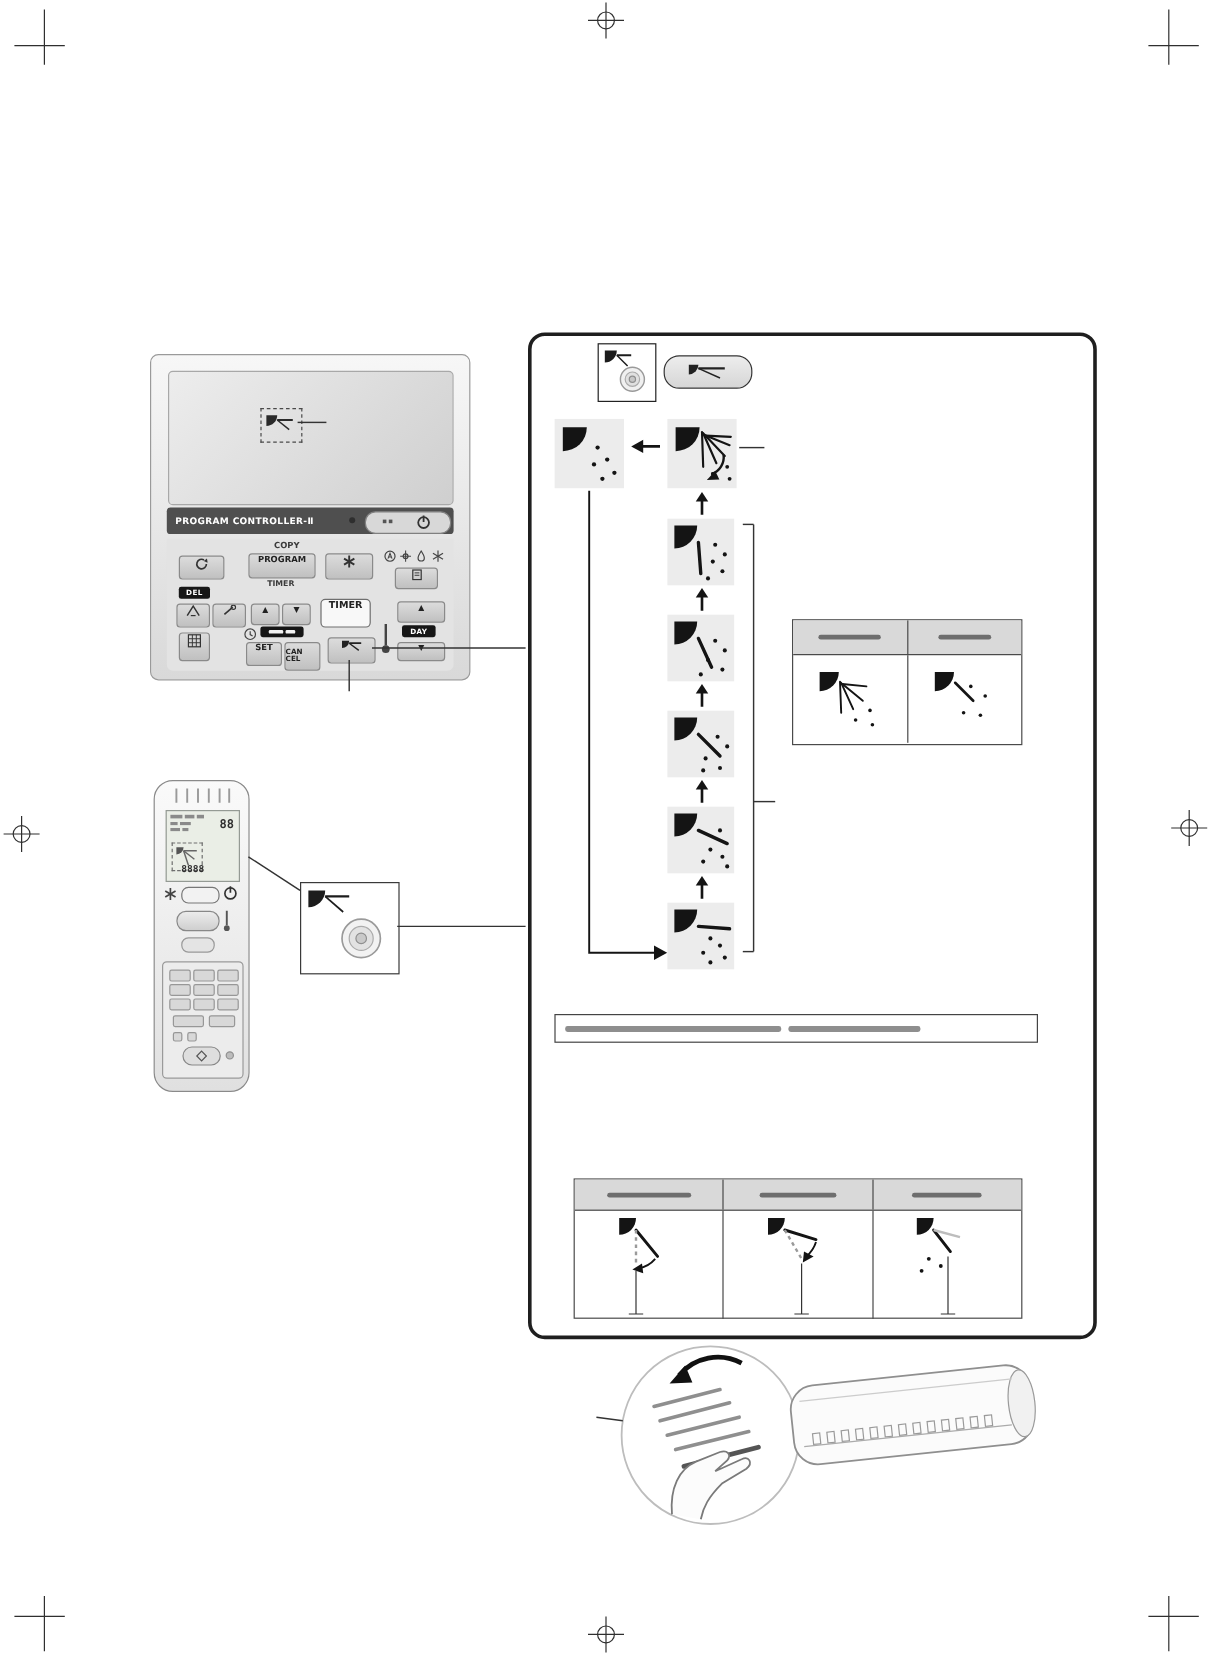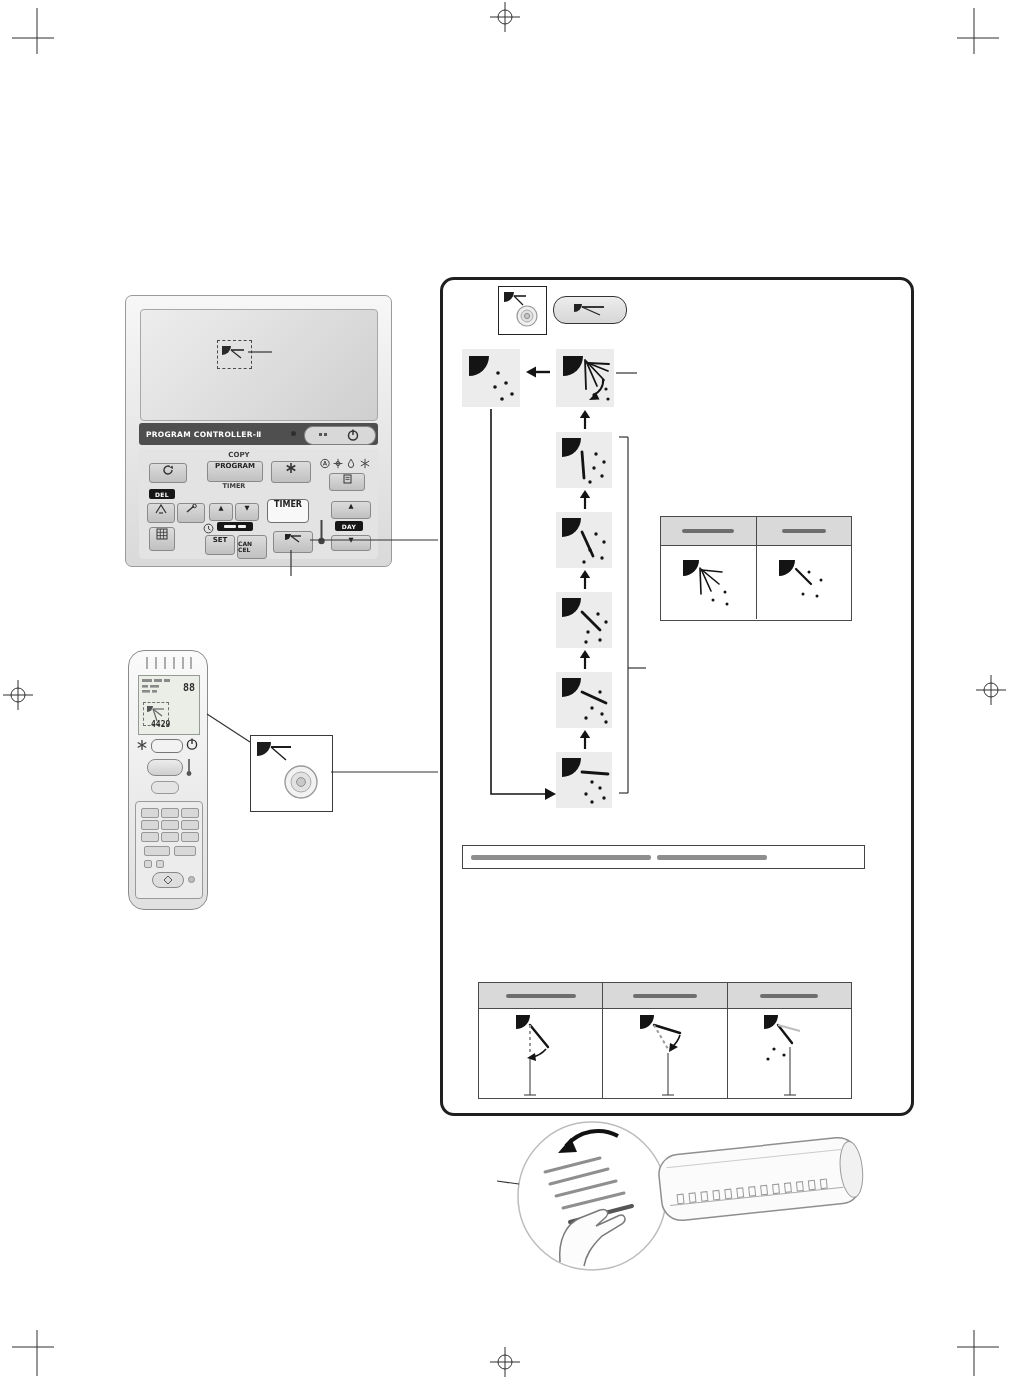--- a/index.html
+++ b/index.html
@@ -214,21 +214,21 @@
       </svg>
       <div class="abs digits" style="right:4px;top:6px;font-size:10px;">88</div>
       <div class="abs wl-dotted">
         <svg width="24" height="22" viewBox="0 0 24 22">
           <path d="M3,3 h6 a6,6 0 0 1 -6,6 z" fill="#555"></path>
           <line x1="9" y1="6" x2="20" y2="6" stroke="#666" stroke-width="1.2"></line>
           <line x1="9" y1="6" x2="18" y2="13" stroke="#666" stroke-width="1.2"></line>
           <line x1="9" y1="6" x2="13" y2="18" stroke="#666" stroke-width="1.2"></line>
         </svg>
       </div>
-      <div class="abs digits" style="left:12px;top:44px;font-size:8px;">4429</div>
+      <div class="abs digits" style="left:12px;top:44px;font-size:8px;">8888</div>
     </div>
     <svg class="abs" style="left:7px;top:88px;" width="12" height="12" viewBox="0 0 12 12">
       <line x1="6" y1="1" x2="6" y2="11" stroke="#444" stroke-width="1.4"></line>
       <line x1="1.7" y1="3.5" x2="10.3" y2="8.5" stroke="#444" stroke-width="1.4"></line>
       <line x1="1.7" y1="8.5" x2="10.3" y2="3.5" stroke="#444" stroke-width="1.4"></line>
     </svg>
     <div class="abs" style="left:22px;top:88px;width:30px;height:12px;border:1px solid #777;border-radius:6px;background:#f2f2f2;"></div>
     <svg class="abs" style="left:56px;top:86px;" width="14" height="14" viewBox="0 0 14 14">
       <circle cx="7" cy="7.5" r="4.6" fill="none" stroke="#333" stroke-width="1.4"></circle>
       <line x1="7" y1="1.5" x2="7" y2="7" stroke="#333" stroke-width="1.4"></line>

